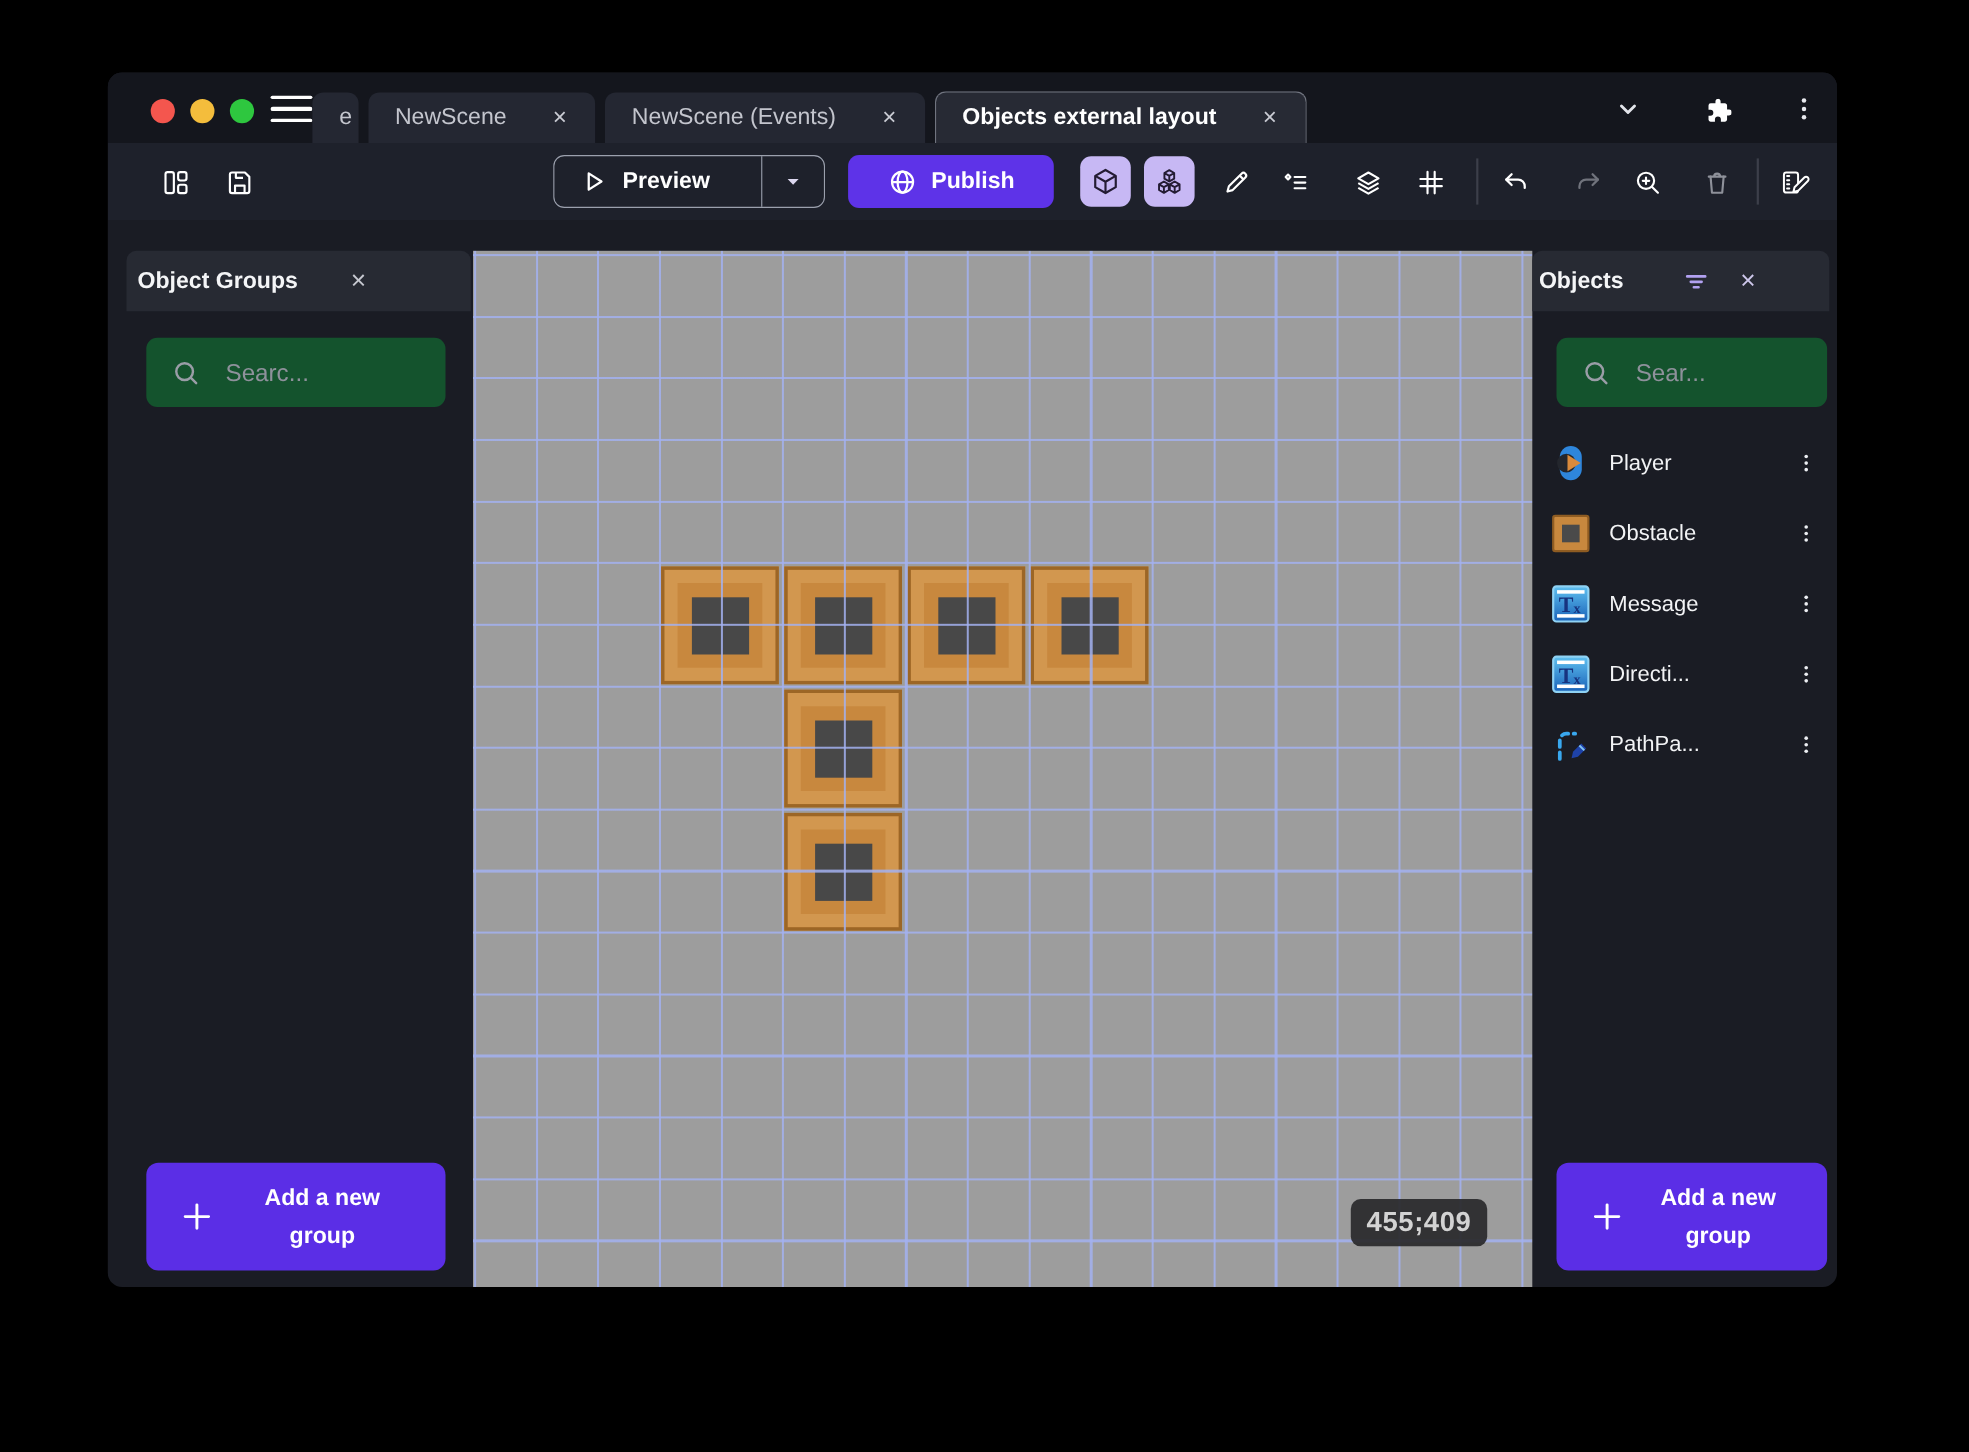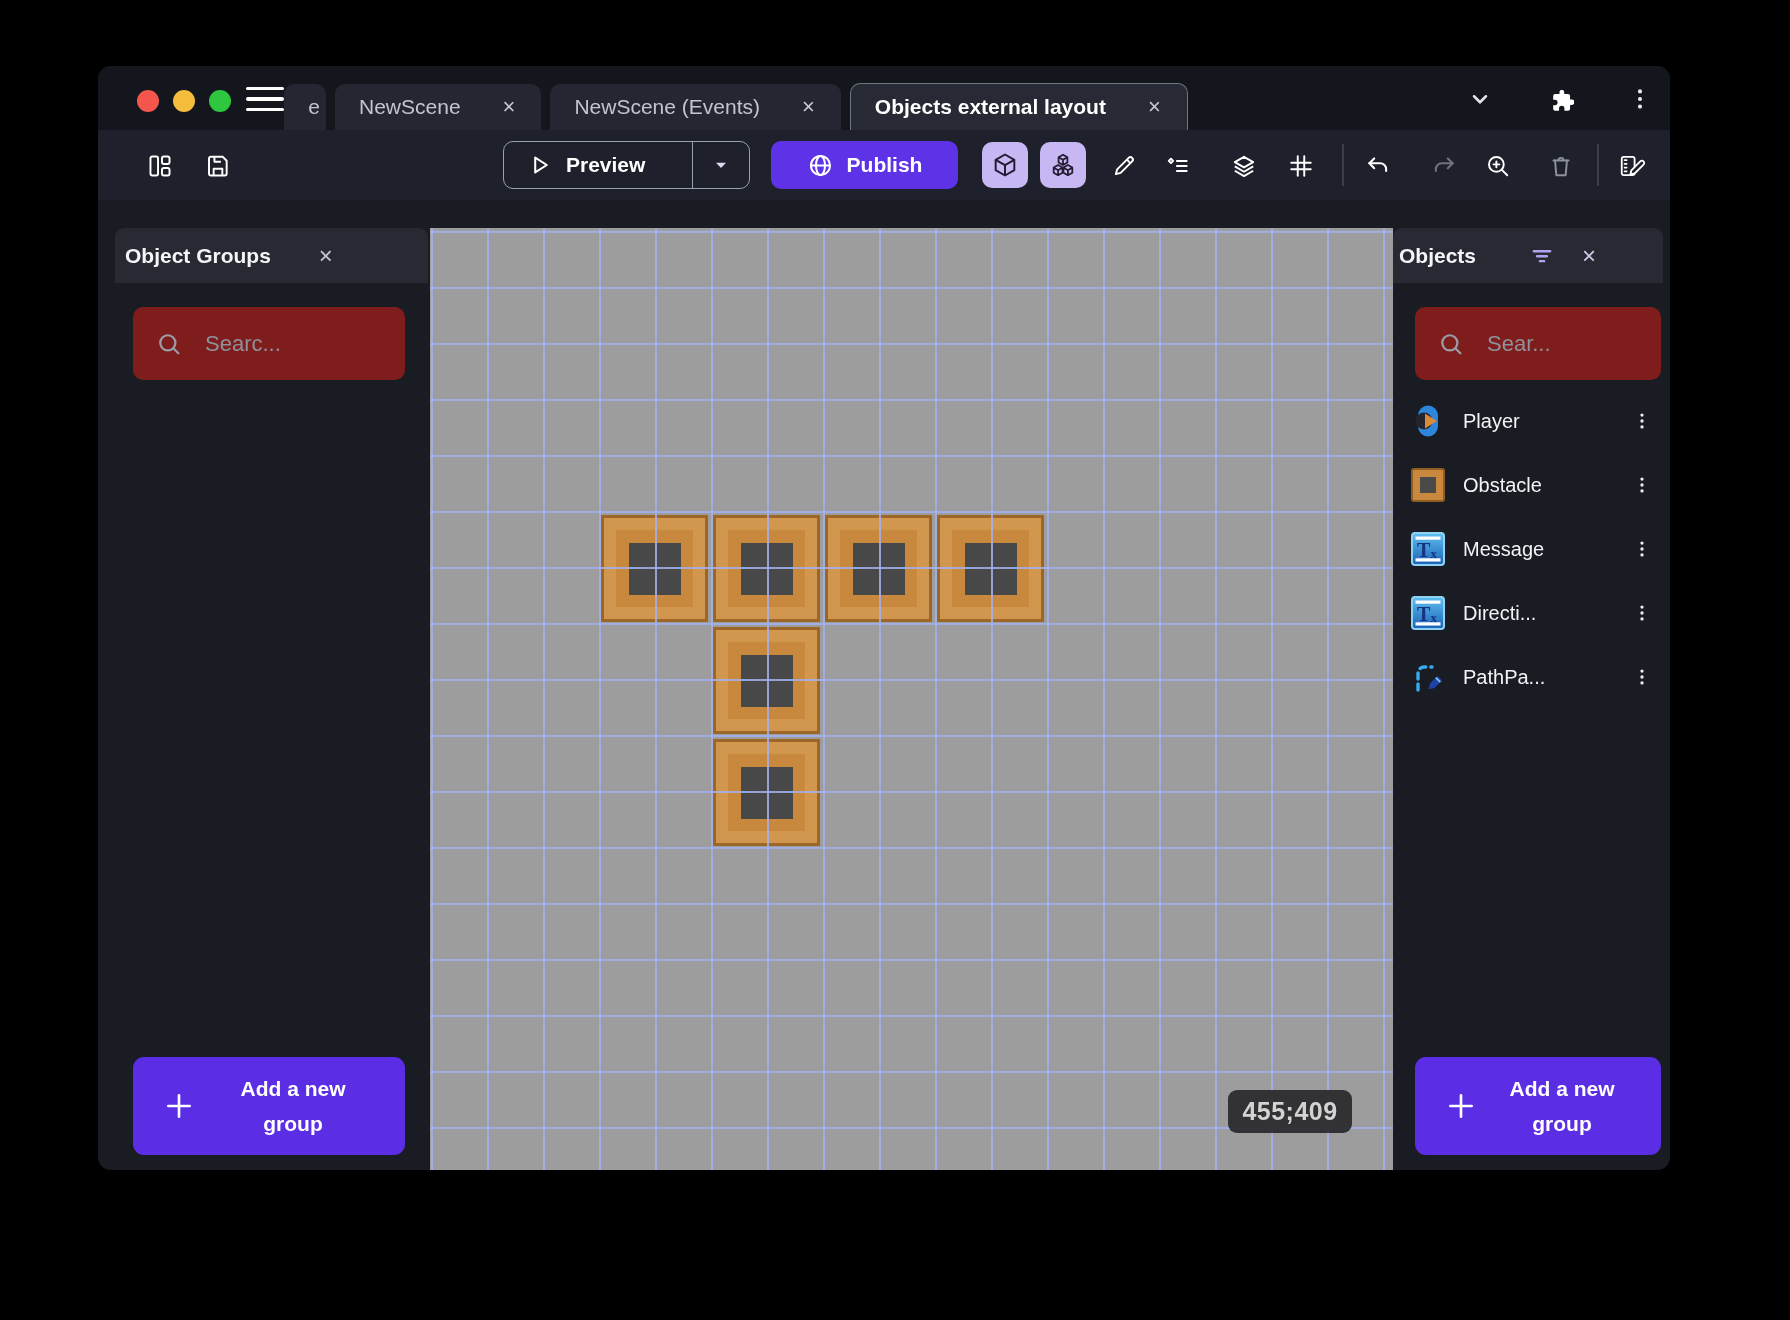--- a/index.html
+++ b/index.html
@@ -36,21 +36,21 @@
   .publish-btn{position:absolute;left:673px;top:11px;height:48px;width:187px;background:#5e33e8;border-radius:10px;
     display:flex;align-items:center;justify-content:center;gap:13px;color:#fff;font-size:21px;font-weight:bold;cursor:pointer;}
   .toggle-btn{position:absolute;top:12px;width:46px;height:46px;border-radius:10px;background:#c7b8f4;
     display:flex;align-items:center;justify-content:center;cursor:pointer;}
 
   
   .panel-header{position:absolute;top:162px;height:55px;background:#272a33;border-radius:9px 9px 0 0;
     display:flex;align-items:center;}
   .panel-title{color:#f4f5f7;font-size:21px;font-weight:bold;}
   .panel-x{font-size:24px;line-height:1;cursor:pointer;}
-  .search-box{position:absolute;top:241px;height:73px;background:#7f1d1d;border-radius:10px;
+  .search-box{position:absolute;top:241px;height:63px;background:#14532d;border-radius:10px;
     display:flex;align-items:center;gap:20px;padding:0 18px 0 22px;box-sizing:border-box;}
   .search-box input{background:transparent;border:none;outline:none;color:#d6d8de;font-size:22px;
     font-family:"Liberation Sans",sans-serif;width:70%;}
   .search-box input::placeholder{color:#8e919b;}
   .add-btn{position:absolute;top:991px;height:98px;background:#5b2ee6;border-radius:11px;display:flex;
     align-items:center;color:#fff;cursor:pointer;}
   .add-btn .plus{margin:0 0 0 30px;}
   .add-btn .add-lines{flex:1;text-align:center;font-size:21px;font-weight:bold;line-height:35px;padding-right:14px;}
 
   .objects-list{position:absolute;left:1295px;top:323px;width:270px;display:flex;flex-direction:column;}

